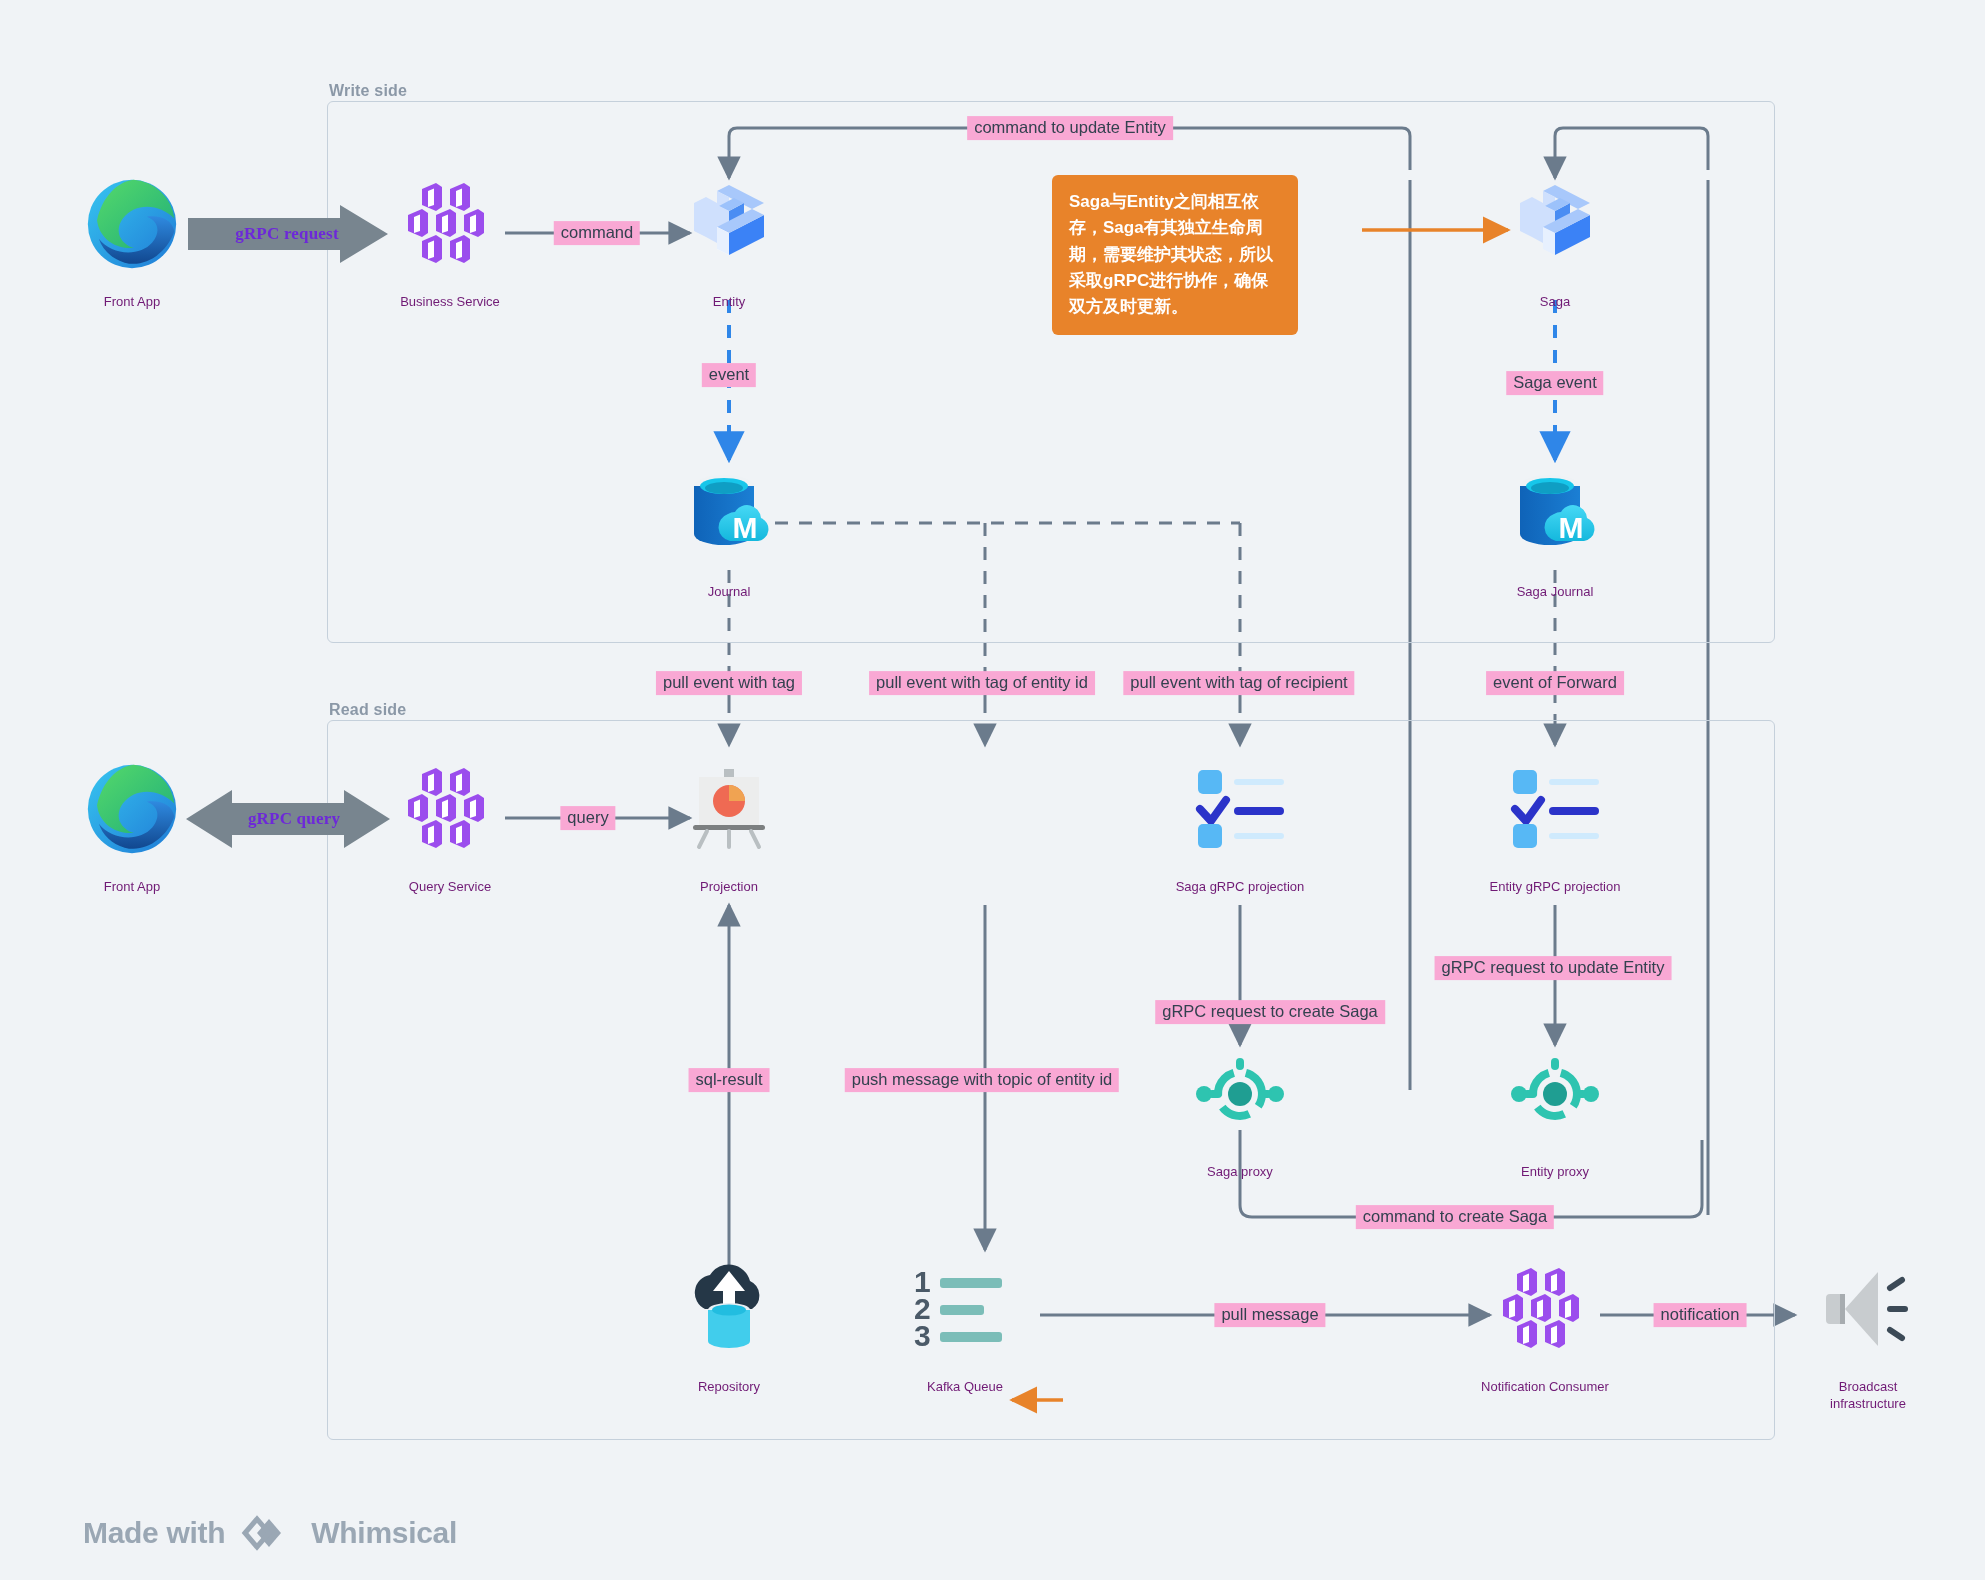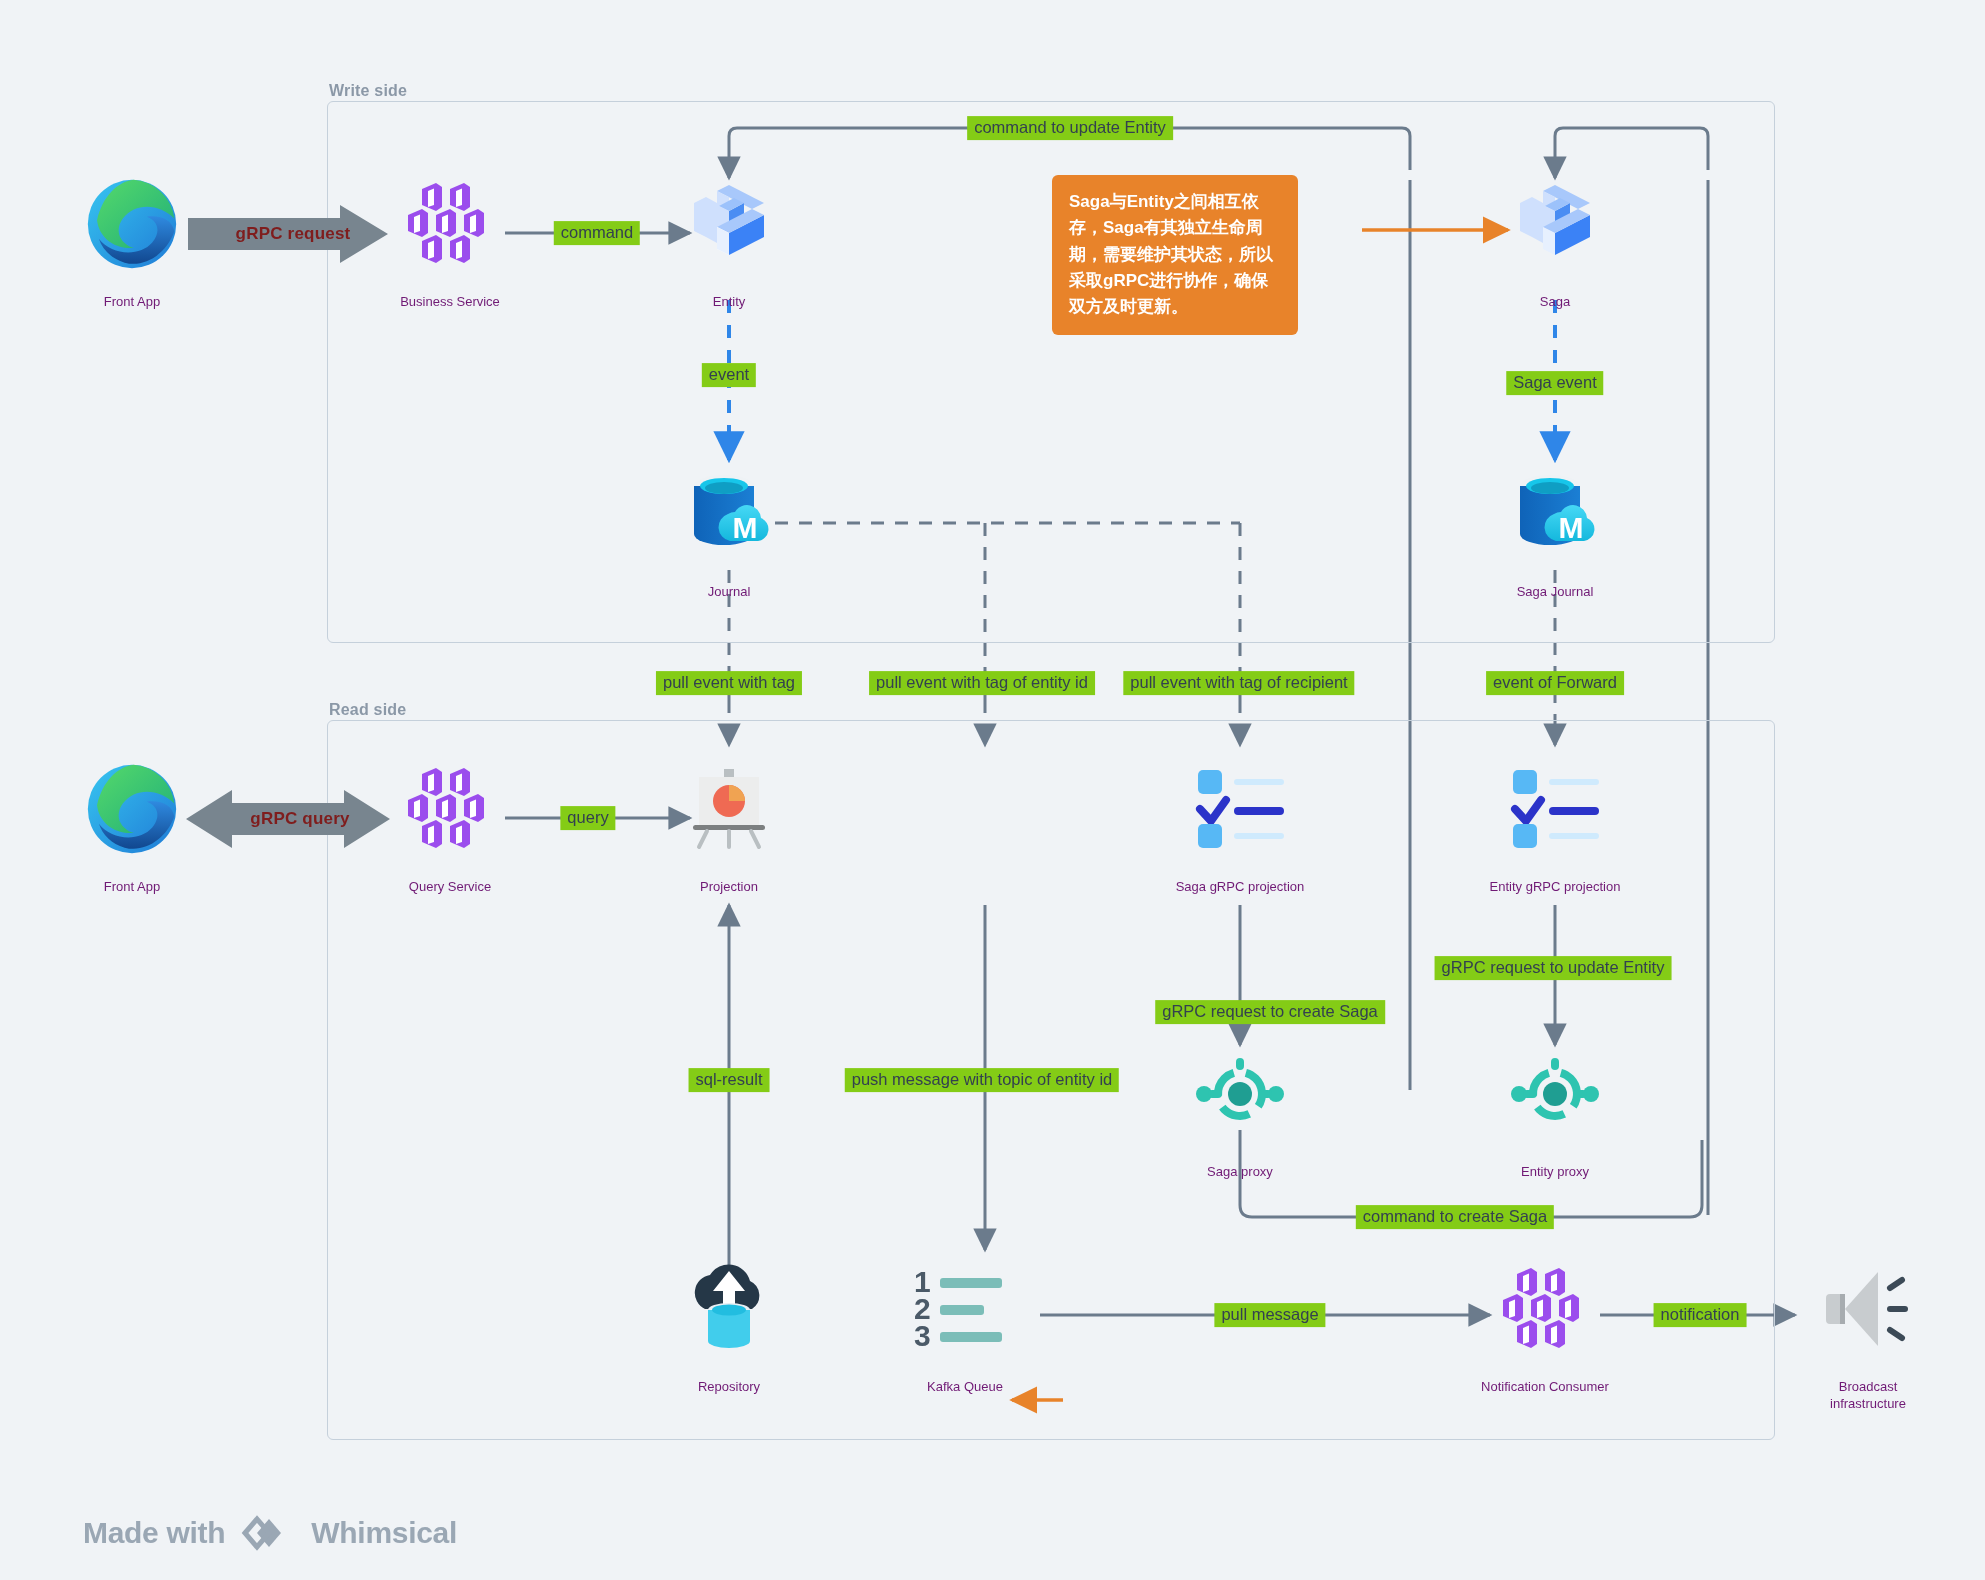--- a/index.html
+++ b/index.html
@@ -51,35 +51,35 @@
     line-height:1.3;
     white-space:nowrap;
   }
   .node .caption.wrap{white-space:normal;width:170px;}
 
   
   .edge-label{
     position:absolute;
     font-size:16.5px;
     color:#33414f;
-    background:#84cc16;
+    background:#f9a8d4;
     padding:2px 7px;
     white-space:nowrap;
     transform:translate(-50%,-50%);
     line-height:1.2;
   }
 
   
   .block-arrow{position:absolute;}
   .block-arrow .ba-text{
-    position:absolute;left:12px;top:0;width:100%;height:100%;
+    position:absolute;left:6px;top:0;width:100%;height:100%;
     display:flex;align-items:center;justify-content:center;
-    color:#7f1d1d;font-weight:bold;font-size:17px;
+    color:#6d28d9;font-weight:bold;font-size:17px;
     letter-spacing:.2px;
-    padding-right:14px;box-sizing:border-box;
+    padding-right:14px;box-sizing:border-box;font-family:Liberation Serif, serif;
   }
   .block-arrow.bidir .ba-text{padding-right:0;}
 
   
   .note{
     position:absolute;
     background:#e8832a;
     color:#ffffff;
     border-radius:6px;
     font-weight:bold;

